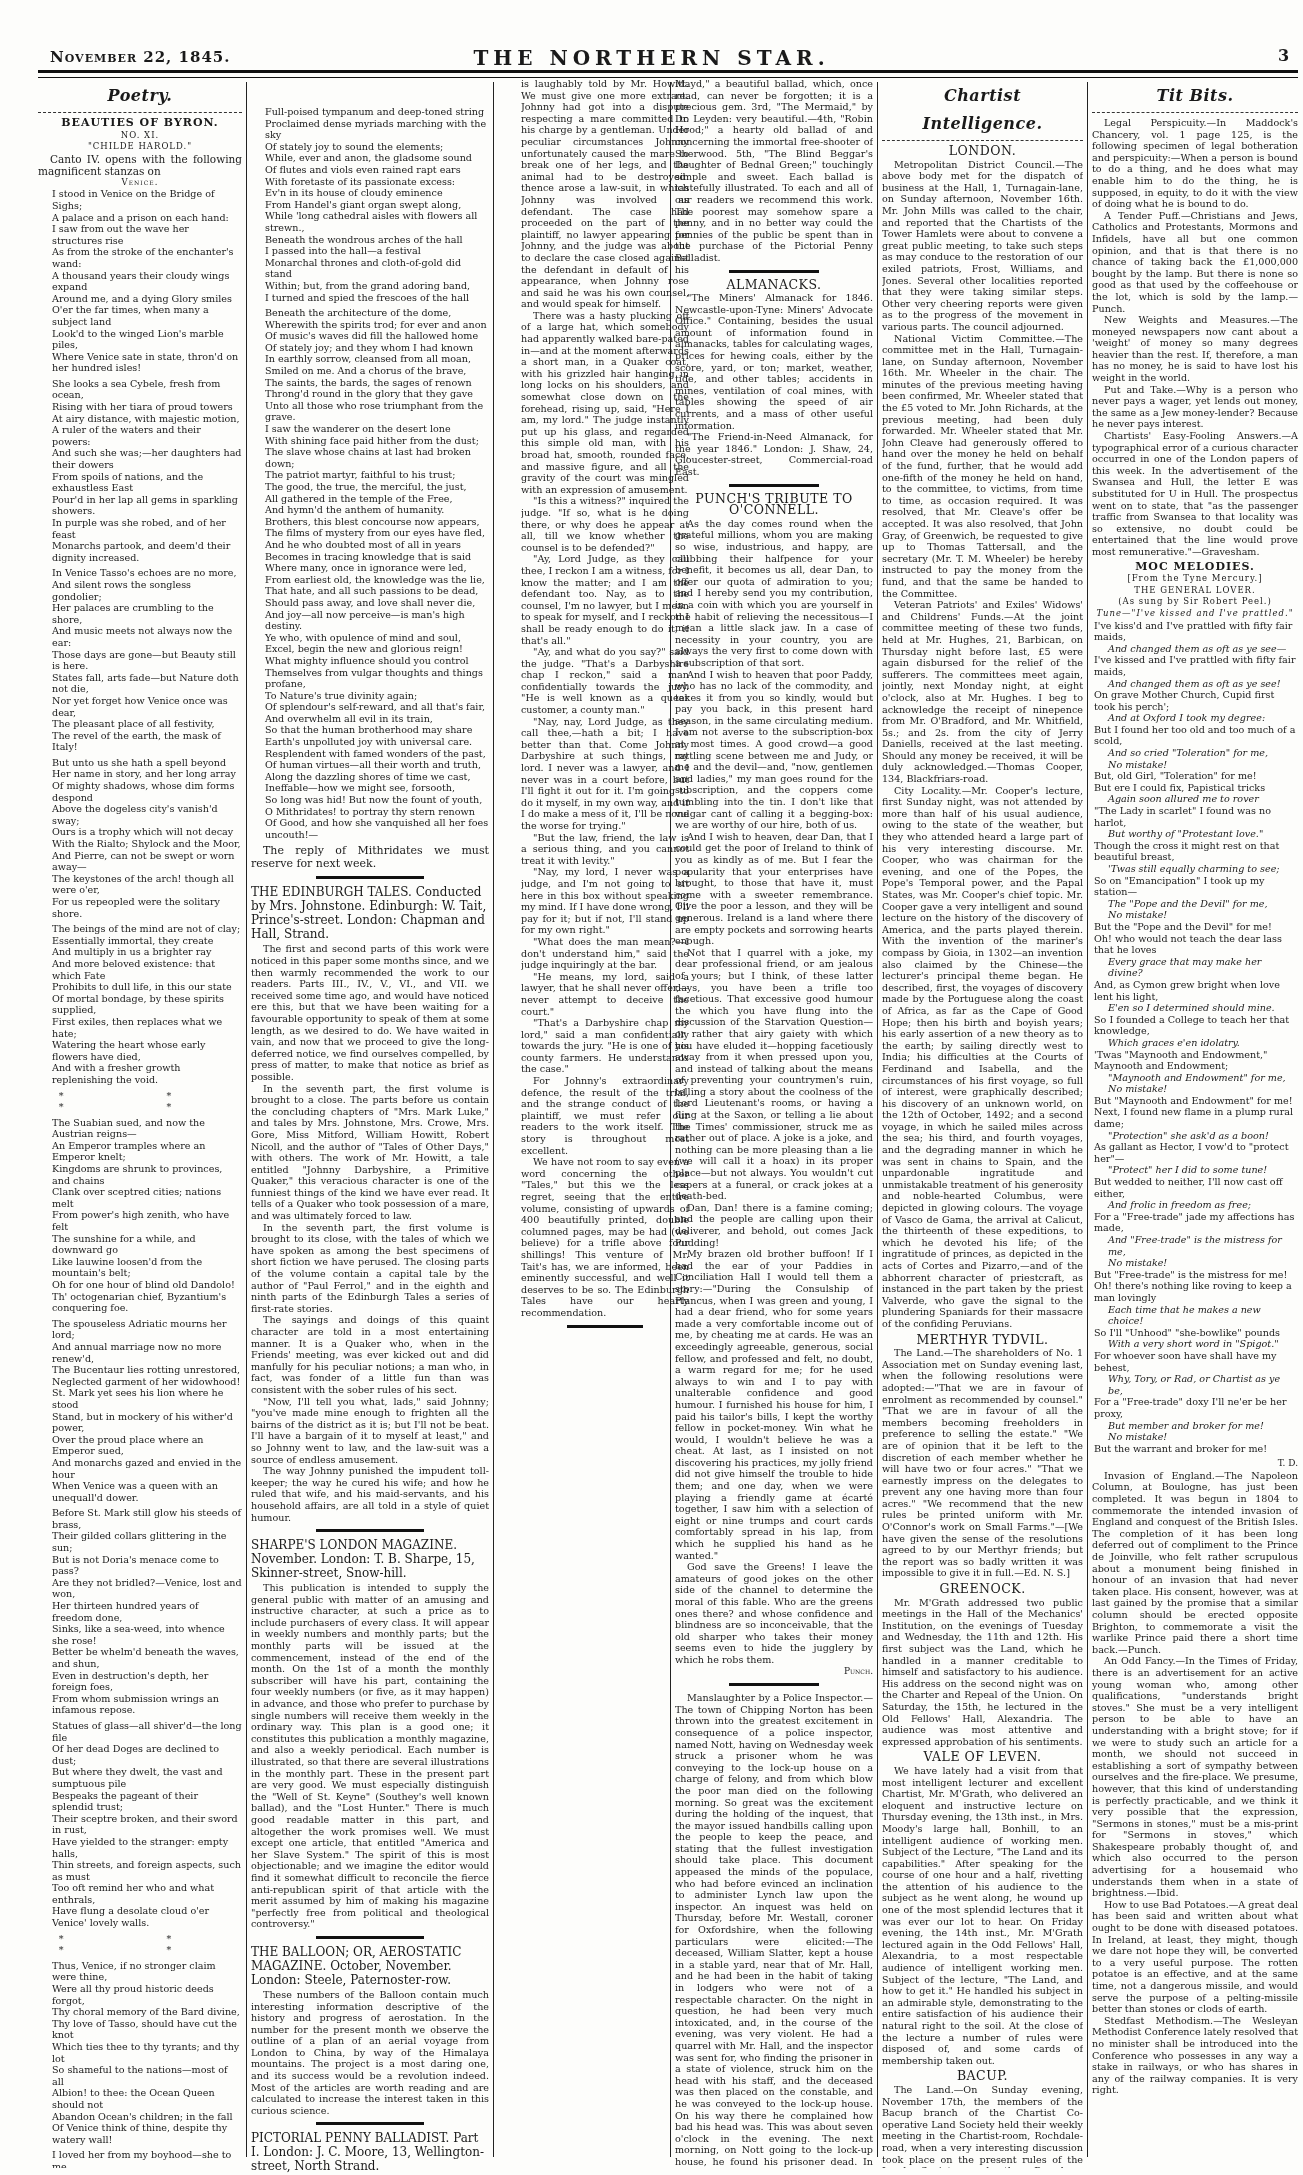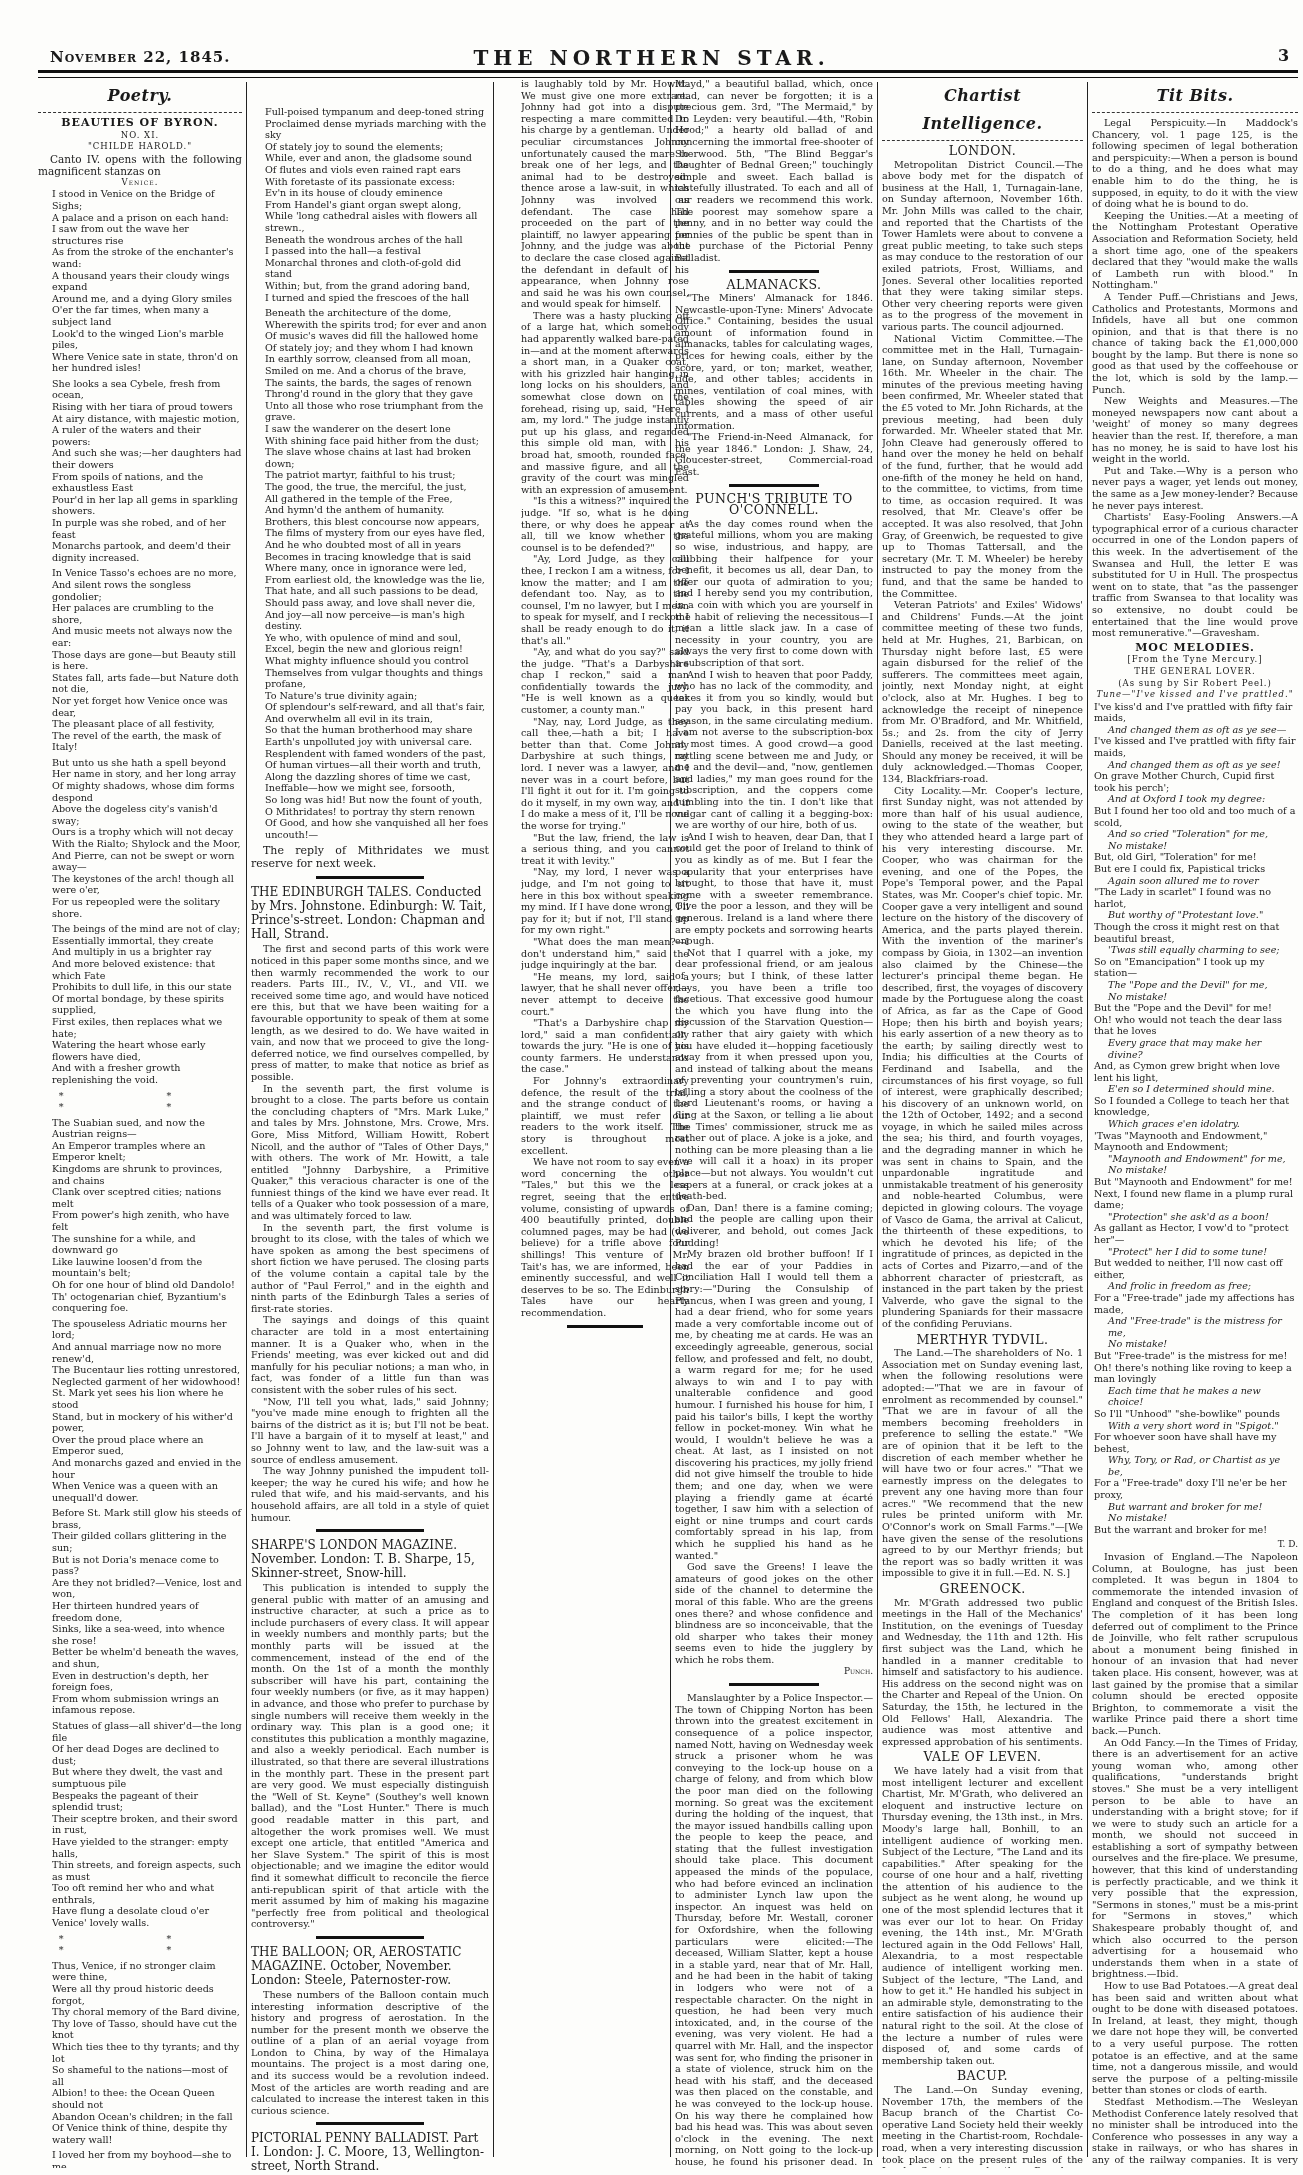--- a/index.html
+++ b/index.html
@@ -312,21 +312,20 @@
   <div class="hd-lg">BACUP.</div>
   <p class="para">The Land.—On Sunday evening, November 17th, the members of the Bacup branch of the Chartist Co-operative Land Society held their weekly meeting in the Chartist-room, Rochdale-road, when a very interesting discussion took place on the present rules of the Land Society and the Dewsbury resolutions. The following resolutions were agreed to unanimously:—"That it is the opinion of this meeting that the present rules should be altered, so as to give each person in possession of a location the power to purchase the same, and that a register of all the shareholders be kept, and the lands be placed for subscription. And on that occasion Mr. Stocks delivered an excellent address, and after all had subscribed a handsome sum, they were enrolled as members. And on Sunday next they meet, and thereafter it will be proposed that the number of branch members be increased, and that a resolution be moved, thanks to the Board of Directors for the efficient management of their affairs."</p>
 
 </div>
 
 <div class="col" style="left:1092px;width:206px;height:2090px;">
   <div class="section-title">Tit Bits.</div>
   <div class="dash-rule"></div>
   <div>
       <p class="para">Legal Perspicuity.—In Maddock's Chancery, vol. 1 page 125, is the following specimen of legal botheration and perspicuity:—When a person is bound to do a thing, and he does what may enable him to do the thing, he is supposed, in equity, to do it with the view of doing what he is bound to do.</p>
-      <p class="para">Keeping the Unities.—At a meeting of the Nottingham Protestant Operative Association and Reformation Society, held a short time ago, one of the speakers declared that they "would make the walls of Lambeth run with blood." In Nottingham."</p>
       <p class="para">A Tender Puff.—Christians and Jews, Catholics and Protestants, Mormons and Infidels, have all but one common opinion, and that is that there is no chance of taking back the £1,000,000 bought by the lamp. But there is none so good as that used by the coffeehouse or the lot, which is sold by the lamp.—Punch.</p>
       <p class="para">New Weights and Measures.—The moneyed newspapers now cant about a 'weight' of money so many degrees heavier than the rest. If, therefore, a man has no money, he is said to have lost his weight in the world.</p>
       <p class="para">Put and Take.—Why is a person who never pays a wager, yet lends out money, the same as a Jew money-lender? Because he never pays interest.</p>
       <p class="para">Chartists' Easy-Fooling Answers.—A typographical error of a curious character occurred in one of the London papers of this week. In the advertisement of the Swansea and Hull, the letter E was substituted for U in Hull. The prospectus went on to state, that "as the passenger traffic from Swansea to that locality was so extensive, no doubt could be entertained that the line would prove most remunerative."—Gravesham.</p>
     </div>
   <div class="hd">MOC MELODIES.</div>
   <div class="sub" style="font-variant:normal;">[From the Tyne Mercury.]</div>
   <div class="sub">THE GENERAL LOVER.</div>
   <div class="sub" style="font-variant:normal;">(As sung by Sir Robert Peel.)</div>
   <div class="sub" style="font-variant:normal;font-style:italic;">Tune—"I've kissed and I've prattled."</div>
@@ -371,21 +370,21 @@
       <span class="ln ind">And "Free-trade" is the mistress for me,</span>
       <span class="ln ind">No mistake!</span>
       <span class="ln">But "Free-trade" is the mistress for me!</span>
       <span class="ln">Oh! there's nothing like roving to keep a man lovingly</span>
       <span class="ln ind">Each time that he makes a new choice!</span>
       <span class="ln">So I'll "Unhood" "she-bowlike" pounds</span>
       <span class="ln ind">With a very short word in "Spigot."</span>
       <span class="ln">For whoever soon have shall have my behest,</span>
       <span class="ln ind">Why, Tory, or Rad, or Chartist as ye be,</span>
       <span class="ln">For a "Free-trade" doxy I'll ne'er be her proxy,</span>
-      <span class="ln ind">But warrant and broker for me!</span>
+      <span class="ln ind">But member and broker for me!</span>
       <span class="ln ind">No mistake!</span>
       <span class="ln">But the warrant and broker for me!</span>
     </div>
   <div class="signed">T. D.</div>
   <div>
       <p class="para">Invasion of England.—The Napoleon Column, at Boulogne, has just been completed. It was begun in 1804 to commemorate the intended invasion of England and conquest of the British Isles. The completion of it has been long deferred out of compliment to the Prince de Joinville, who felt rather scrupulous about a monument being finished in honour of an invasion that had never taken place. His consent, however, was at last gained by the promise that a similar column should be erected opposite Brighton, to commemorate a visit the warlike Prince paid there a short time back.—Punch.</p>
       <p class="para">An Odd Fancy.—In the Times of Friday, there is an advertisement for an active young woman who, among other qualifications, "understands bright stoves." She must be a very intelligent person to be able to have an understanding with a bright stove; for if we were to study such an article for a month, we should not succeed in establishing a sort of sympathy between ourselves and the fire-place. We presume, however, that this kind of understanding is perfectly practicable, and we think it very possible that the expression, "Sermons in stones," must be a mis-print for "Sermons in stoves," which Shakespeare probably thought of, and which also occurred to the person advertising for a housemaid who understands them when in a state of brightness.—Ibid.</p>
       <p class="para">How to use Bad Potatoes.—A great deal has been said and written about what ought to be done with diseased potatoes. In Ireland, at least, they might, though we dare not hope they will, be converted to a very useful purpose. The rotten potatoe is an effective, and at the same time, not a dangerous missile, and would serve the purpose of a pelting-missile better than stones or clods of earth.</p>
       <p class="para">Stedfast Methodism.—The Wesleyan Methodist Conference lately resolved that no minister shall be introduced into the Conference who possesses in any way a stake in railways, or who has shares in any of the railway companies. It is very right.</p>
     </div>

